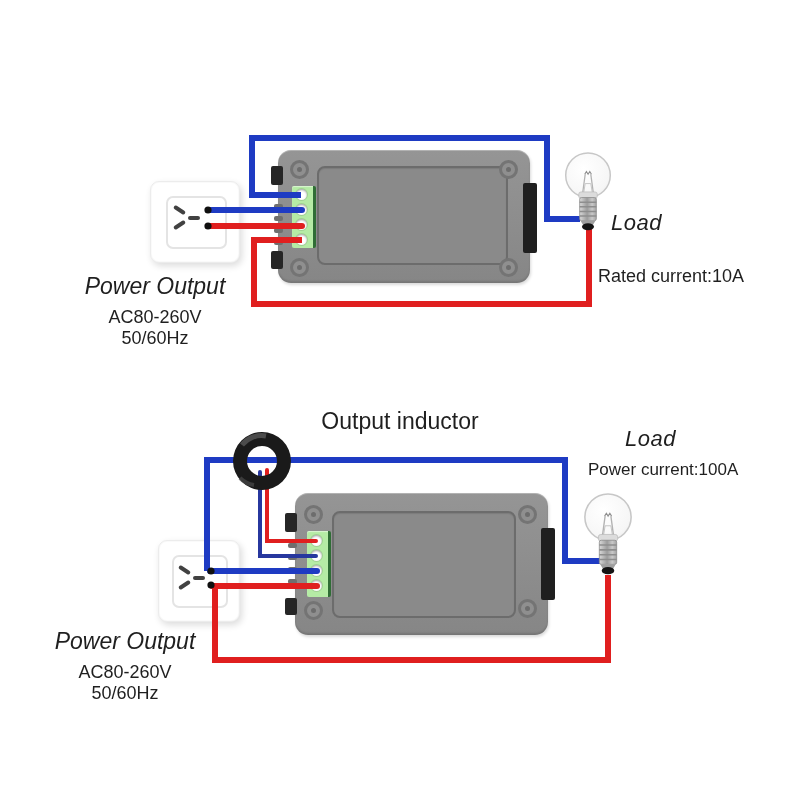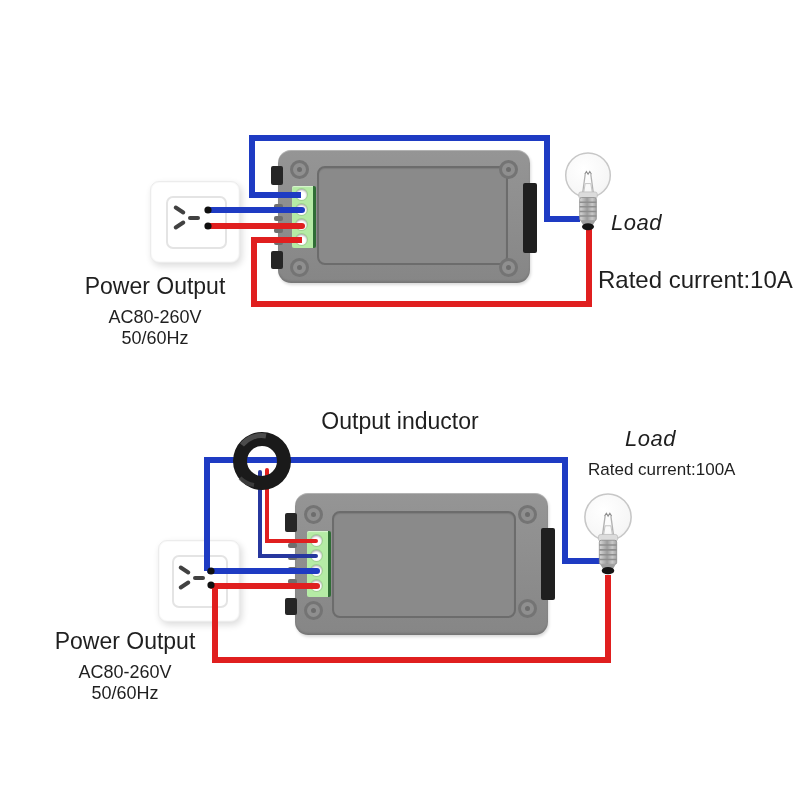--- a/index.html
+++ b/index.html
@@ -3,24 +3,24 @@
 <meta charset="utf-8">
 <style>
   html,body{margin:0;padding:0;background:#ffffff;}
   .canvas{
     position:relative;width:800px;height:800px;background:#ffffff;overflow:hidden;
     font-family:"Liberation Sans", sans-serif;color:#1f1f1f;
   }
   
   .lbl{position:absolute;white-space:nowrap;color:#1f1f1f;}
   .lbl-load{font-size:22px;letter-spacing:.5px;font-style:italic;}
-  .lbl-rated{font-size:24px;}
+  .lbl-rated{font-size:18px;}
   .lbl-title{font-size:23px;}
   .power-col{position:absolute;width:170px;text-align:center;}
-  .power-col .t1{font-size:23px;line-height:26px;}
+  .power-col .t1{font-size:23px;line-height:26px;font-style:italic;}
   .power-col .t2{font-size:18px;line-height:22px;margin-top:7px;}
   .power-col .t3{font-size:18px;line-height:20px;}
   
   .socket{
     position:absolute;background:#ffffff;border:1px solid #ececec;border-radius:9px;
     box-shadow:2px 3px 7px rgba(0,0,0,.14), inset 0 0 0 1px #fafafa;
   }
   .socket-inner{
     position:absolute;left:15px;top:14px;right:12px;bottom:13px;
     border:2px solid #e4e4e4;border-radius:7px;background:#fff;
@@ -186,21 +186,21 @@
       <circle cx="211" cy="571" r="3.6" fill="#101010"></circle>
       <circle cx="211" cy="585" r="3.6" fill="#101010"></circle>
     </svg>
 
     <svg class="bulb-svg" style="left:581px;top:488px" width="54" height="91" viewBox="0 0 56 84">
       <use href="#bulb"></use>
     </svg>
 
     <div class="lbl lbl-title" style="left:300px;top:408px;width:200px;text-align:center">Output inductor</div>
     <div class="lbl lbl-load" style="left:625px;top:426px">Load</div>
-    <div class="lbl lbl-rated" style="left:588px;top:460px;font-size:17px">Rated current:100A</div>
+    <div class="lbl lbl-rated" style="left:588px;top:460px;font-size:17px">Power current:100A</div>
     <div class="power-col" style="left:40px;top:628px">
       <div class="t1">Power Output</div>
       <div class="t2">AC80-260V</div>
       <div class="t3">50/60Hz</div>
     </div>
   </section>
 
 </div>
 
 </body></html>

